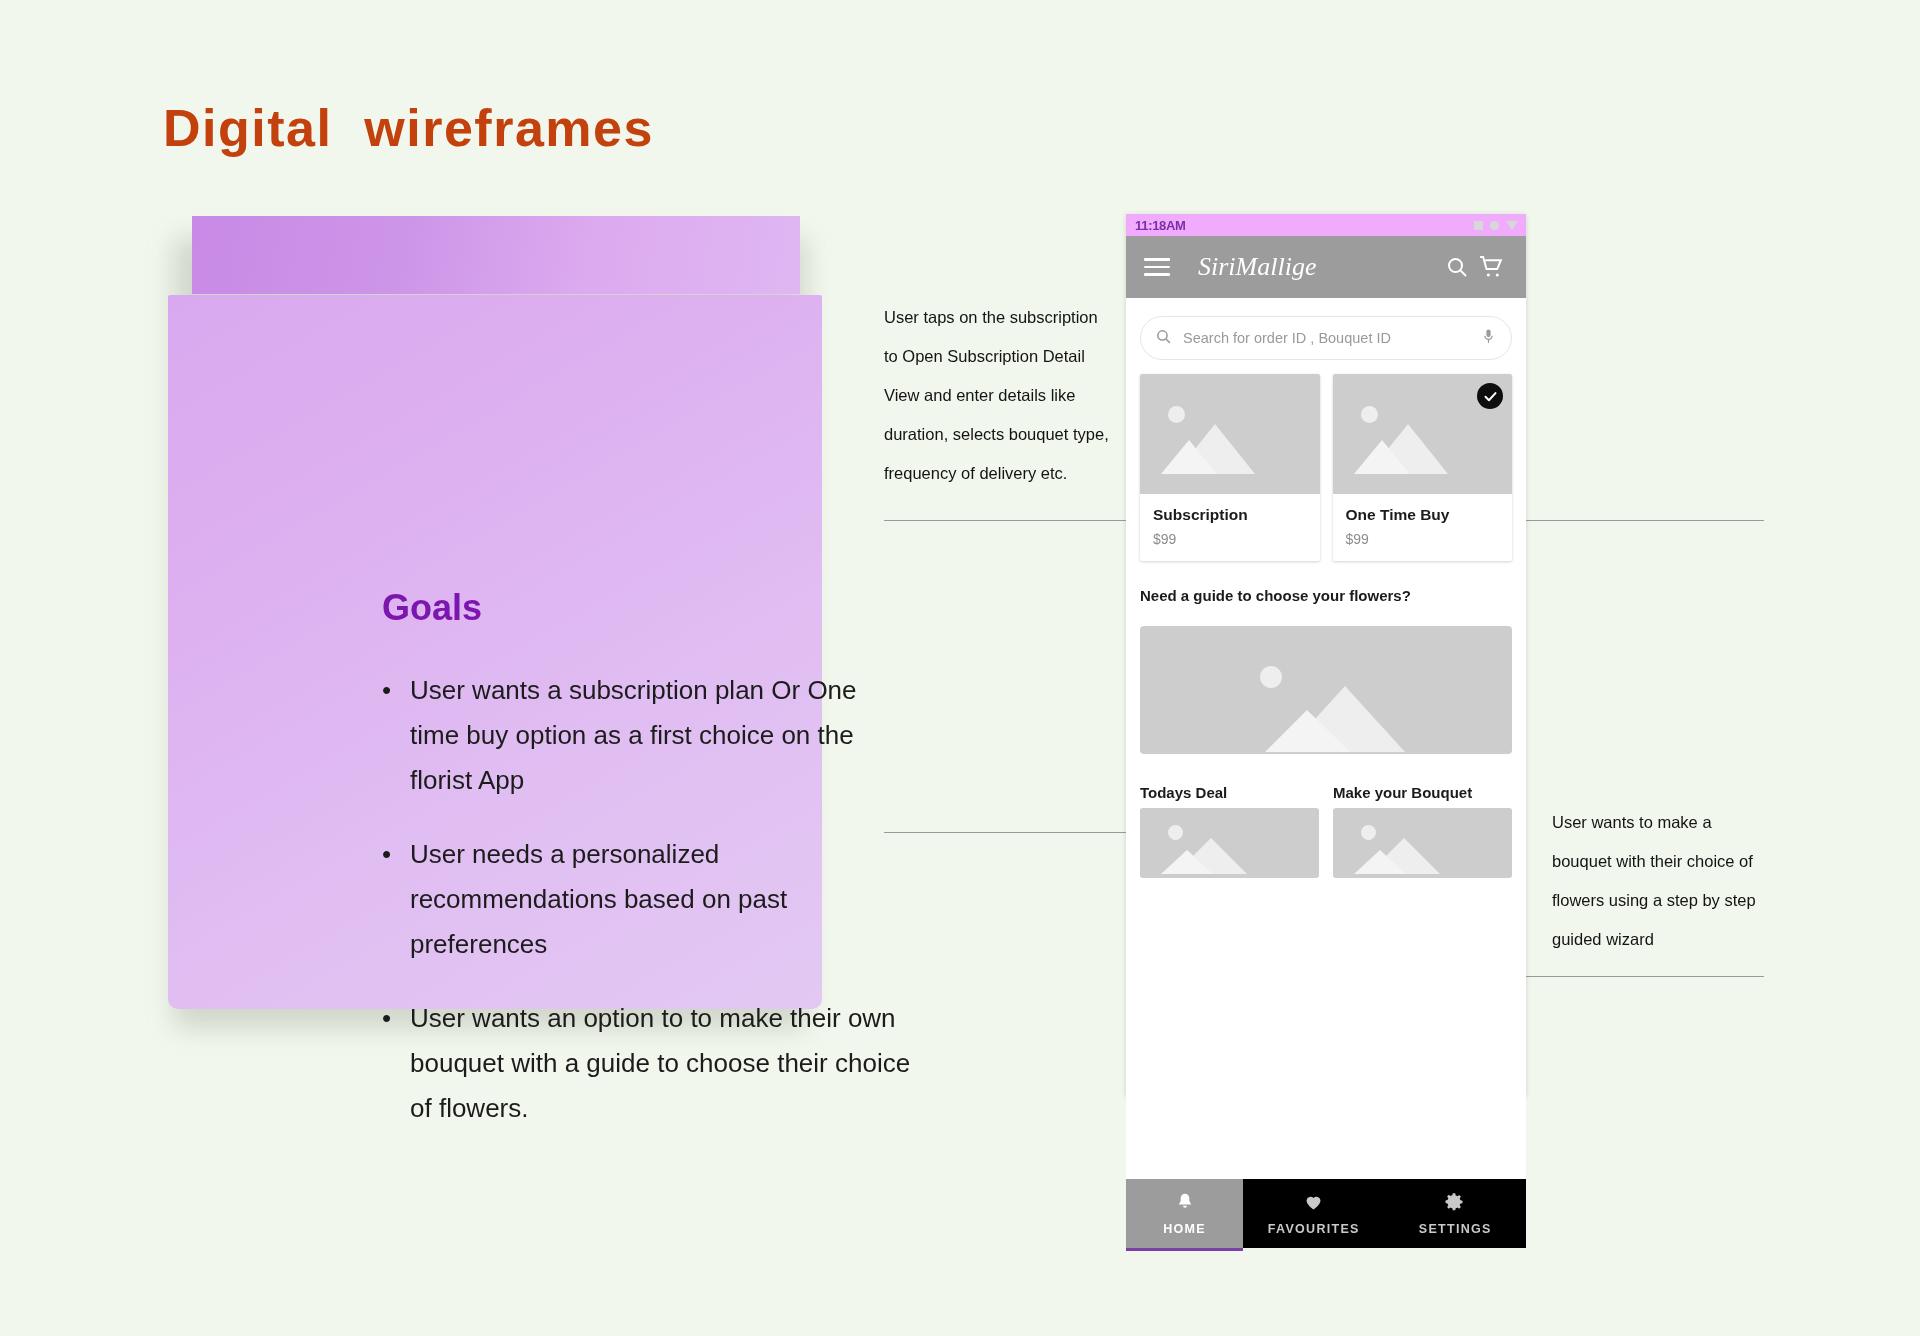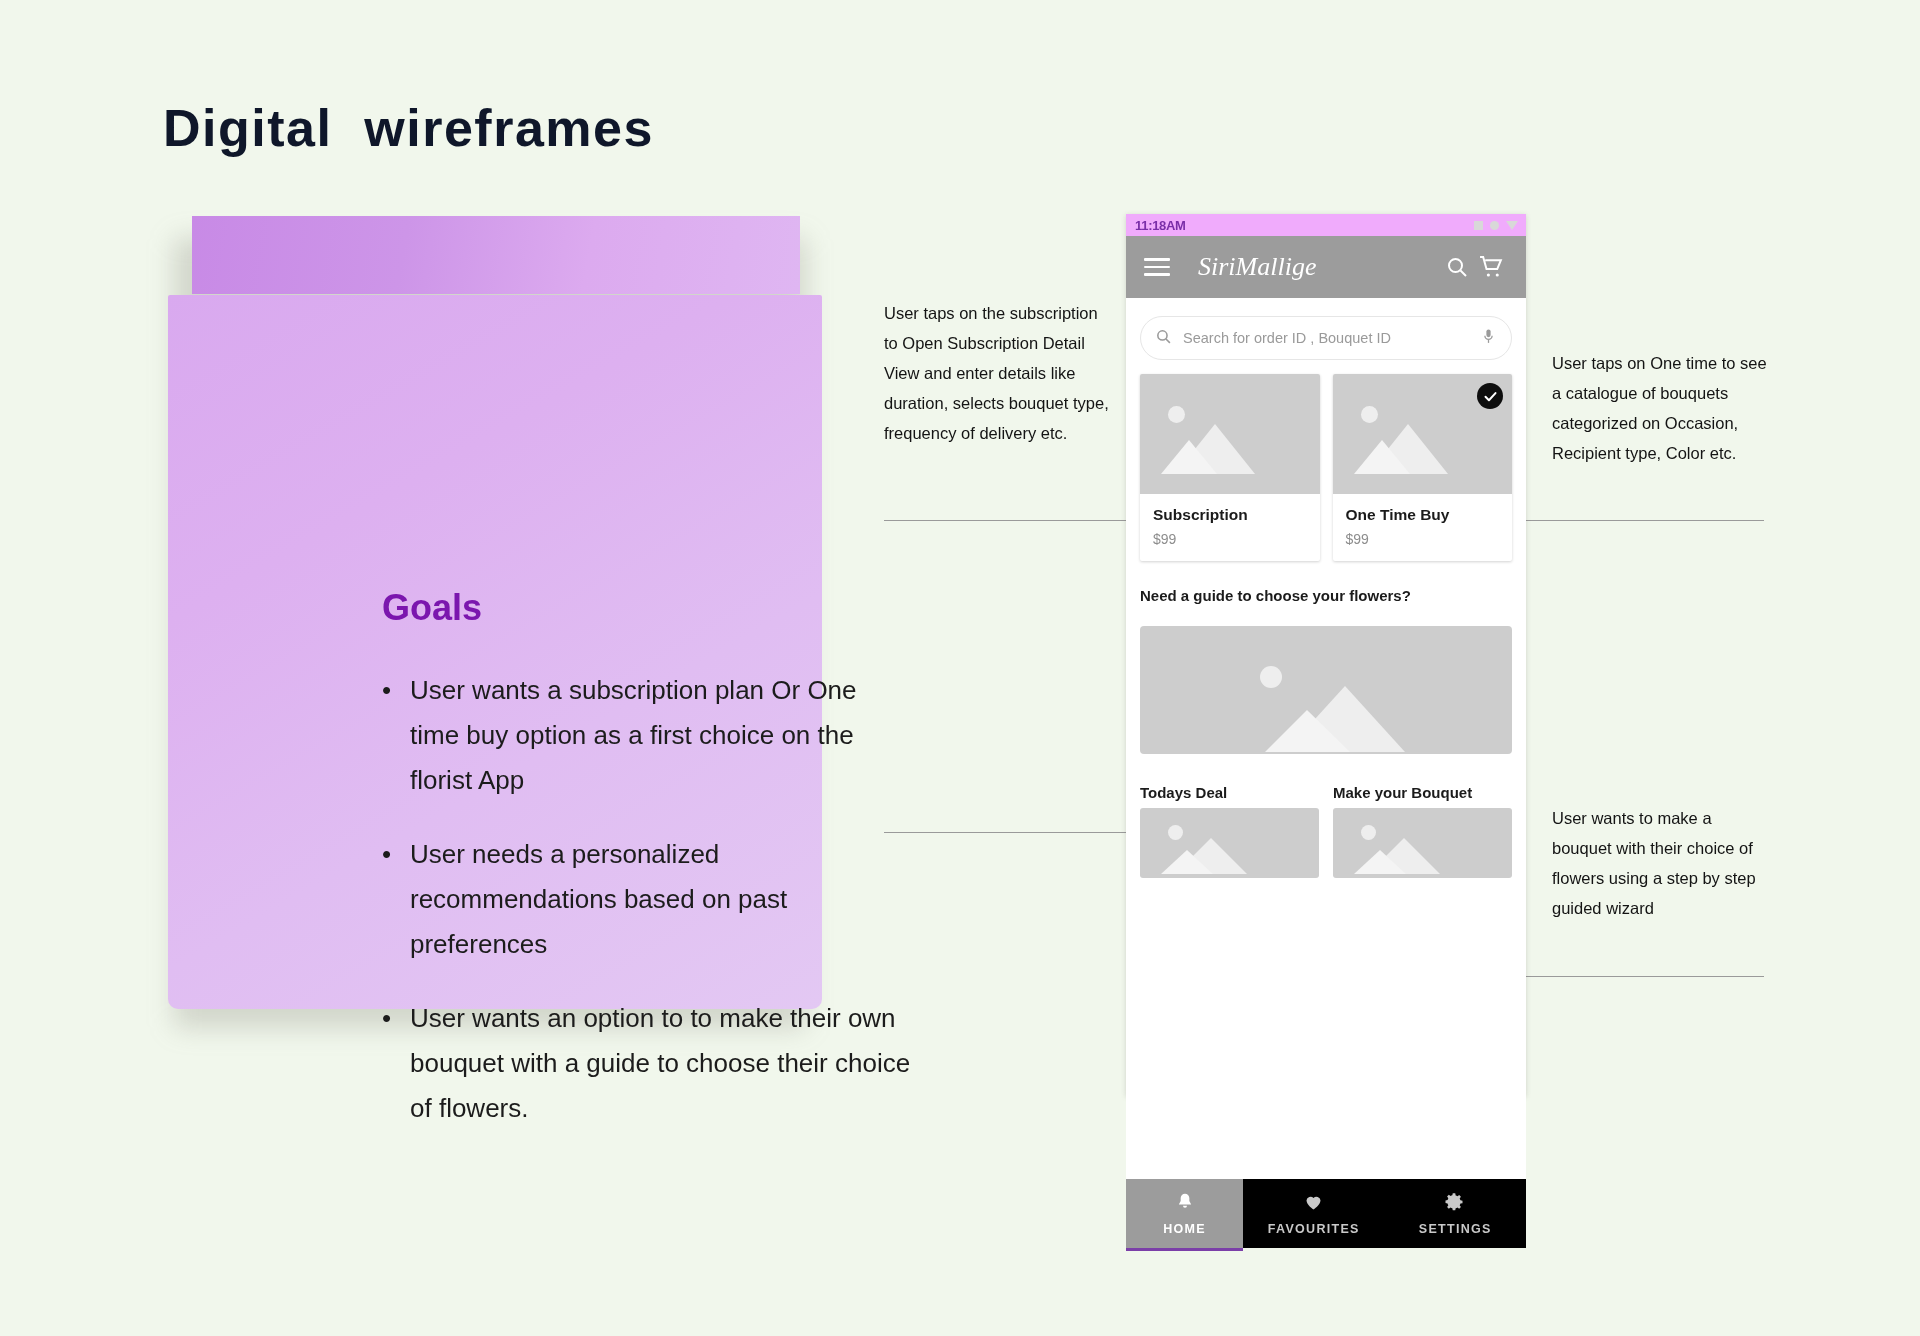--- a/index.html
+++ b/index.html
@@ -11,21 +11,21 @@
   }
   .stage { position: relative; width: 1920px; height: 1336px; }
 
   
   .page-title {
     position: absolute;
     left: 163px; top: 98px;
     font-size: 52px;
     font-weight: bold;
     letter-spacing: 1.5px;
-    color: #0f172a;
+    color: #c2410c;
     white-space: pre;
   }
 
   
   .goals-wrap { position: absolute; left: 168px; top: 216px; width: 636px; height: 810px; }
   .goals-shadow {
     position: absolute; left: 6px; top: 22px; width: 632px; height: 790px;
     background: rgba(120,120,110,0.26);
     filter: blur(13px);
     border-radius: 6px;
@@ -141,21 +141,21 @@
     flex: 1 1 0; display: flex; flex-direction: column;
     align-items: center; justify-content: center; gap: 6px;
     cursor: pointer; position: relative;
   }
   .nav-item.active { background: #9c9c9c; flex: 0 0 117px; }
   .nav-item .nlabel { font-size: 12.5px; letter-spacing: 1.3px; color: #c9c9c9; font-weight: bold; }
   .nav-item.active .nlabel { color: #fff; }
   .nav-underline { position: absolute; left: 0; bottom: -3px; width: 117px; height: 3px; background: #7b3fa8; }
 
   
-  .anno { position: absolute; font-size: 16.5px; line-height: 30px; color: #141414; }
+  .anno { position: absolute; font-size: 16.5px; line-height: 39px; color: #141414; }
   .lead { position: absolute; height: 1px; background: #9a9a9a; }
   .dot { position: absolute; width: 8px; height: 8px; border-radius: 50%; background: #5c5c5c; }
 </style>
 </head>
 <body>
 
 <div class="stage">
 
   <div class="page-title">Digital  wireframes</div>
 
@@ -187,21 +187,20 @@
   <div class="lead" style="left:1450px; top:520px; width:314px;"></div>
   <div class="dot" style="left:1444px; top:516px;"></div>
 
   <div class="lead" style="left:884px; top:832px; width:325px;"></div>
   <div class="dot" style="left:1203px; top:828px;"></div>
 
   <div class="lead" style="left:1492px; top:976px; width:272px;"></div>
   <div class="dot" style="left:1486px; top:972px;"></div>
 
   <div class="anno" style="left:884px; top:298px; width:232px;">User taps on the subscription to Open Subscription Detail View and enter details like duration, selects bouquet type, frequency of delivery etc.</div>
-  <div class="anno" style="left:1552px; top:348px; width:220px;">User taps on One time to see a catalogue of bouquets categorized on Occasion, Recipient type, Color etc.</div>
   <div class="anno" style="left:1552px; top:803px; width:218px;">User wants to make a bouquet with their choice of flowers using a step by step guided wizard</div>
 
   <div class="phone">
 
     <div class="statusbar">
       <span class="clock">11:18AM</span>
       <span class="sysicons">
         <span class="sq"></span>
         <span class="ci"></span>
         <span class="tri"></span>

